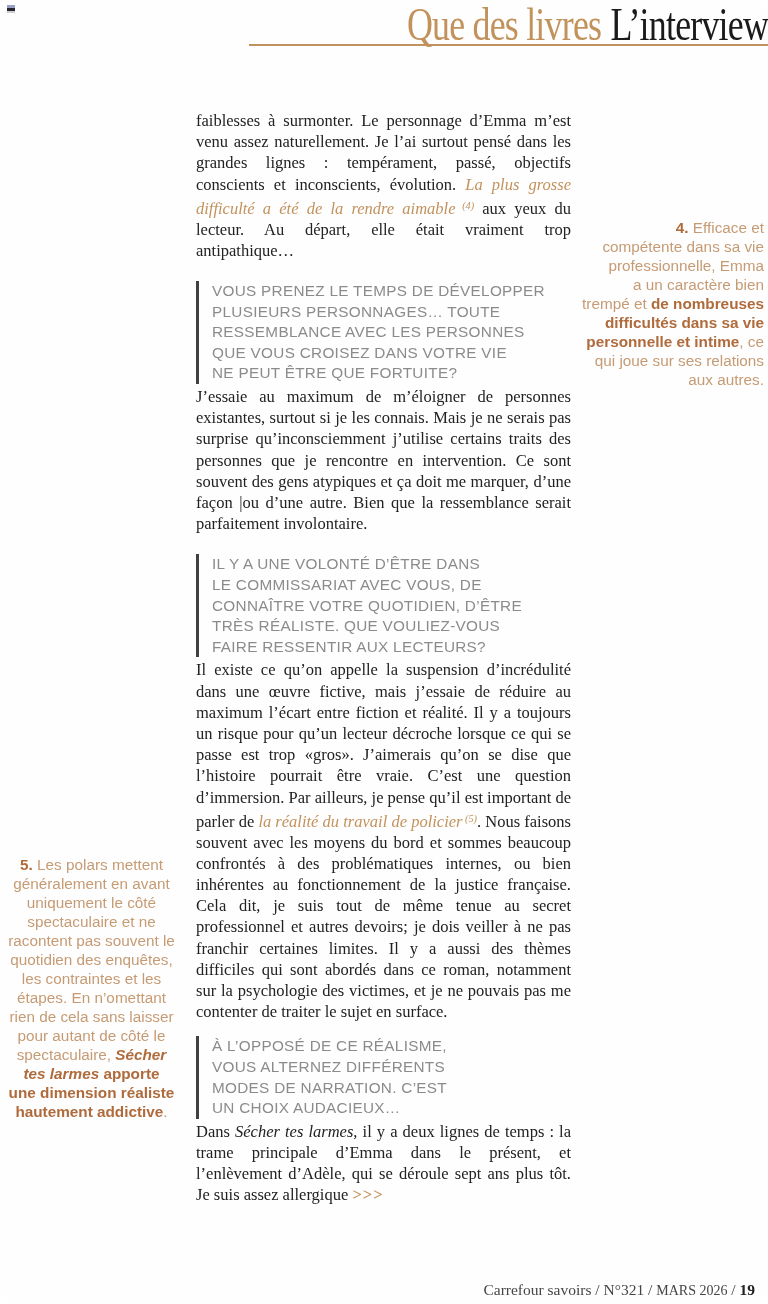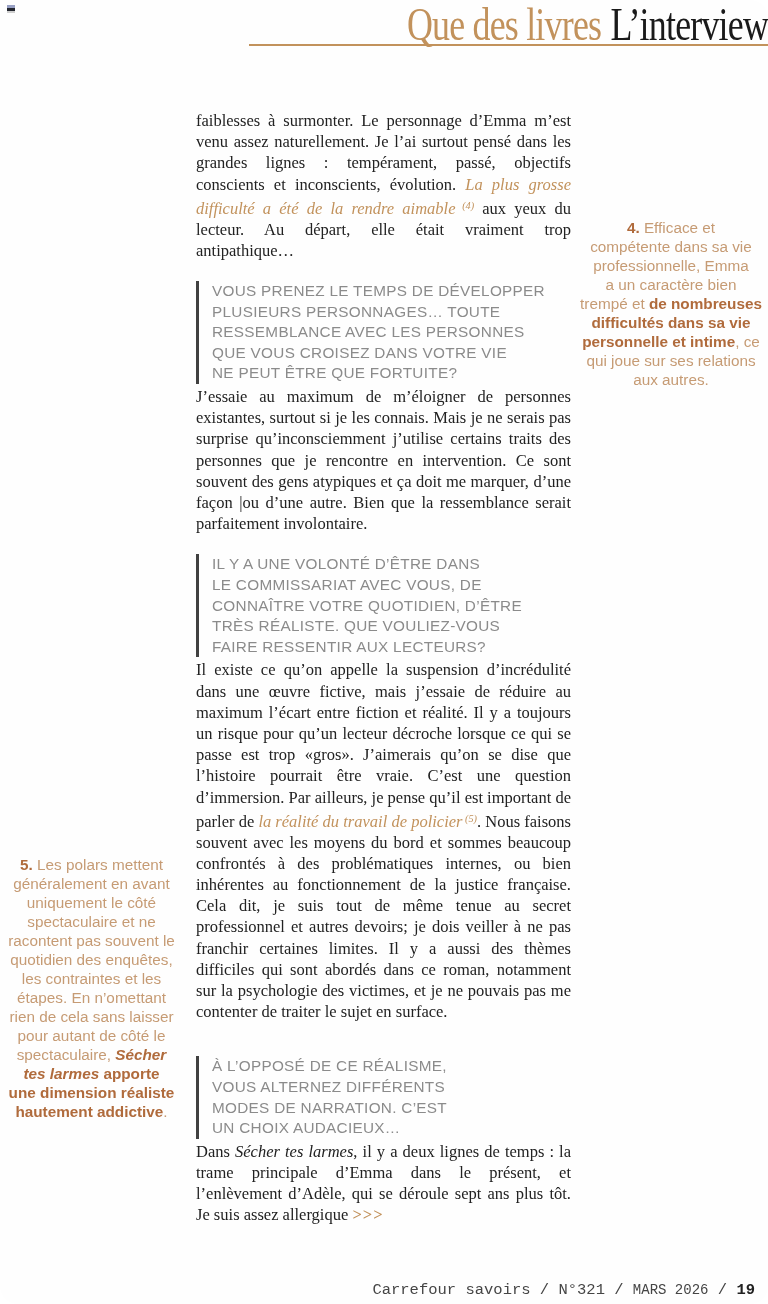--- a/index.html
+++ b/index.html
@@ -40,34 +40,34 @@
   }
   .question{
     margin:20px 0 2px 0;
     border-left:3px solid var(--question-bar,#414141);
     padding-left:13px;
     font-family:"Liberation Sans", sans-serif;
     font-size:15.3px;line-height:20.6px;letter-spacing:0.3px;
     color:var(--question-gray,#8B8B8B);
     white-space:pre-line;
   }
-  .question.q3{margin-top:34px;}
+  .question.q3{margin-top:14px;}
   .note{
     position:absolute;
     font-family:"Liberation Sans", sans-serif;
     font-size:15.3px;line-height:19px;
     color:var(--note-text,#C69B74);
     white-space:pre-line;
   }
   .note .bold{color:var(--note-bold,#B06B3C);}
-  .note-right{left:578px;top:218px;width:186px;text-align:center;}
+  .note-right{left:578px;top:218px;width:186px;text-align:right;}
   .note-left{left:0;top:855px;width:183px;text-align:center;}
   .footer{
     position:absolute;right:13px;bottom:6px;
-    font-family:Liberation Mono, monospace;
+    font-family:Liberation Serif, serif;
     font-size:15.5px;line-height:1;
     color:var(--footer-gray,#454545);
     white-space:nowrap;
   }
   .footer .bold{color:#222222;}
   .footer .footer-caps{font-size:14px;}
   .accent{color:var(--accent-gold,#C2925C);}
   .italic{font-style:italic;}
   .bold{font-weight:bold;}
   .sup{font-size:0.62em;vertical-align:0.45em;font-style:italic;letter-spacing:0;}

